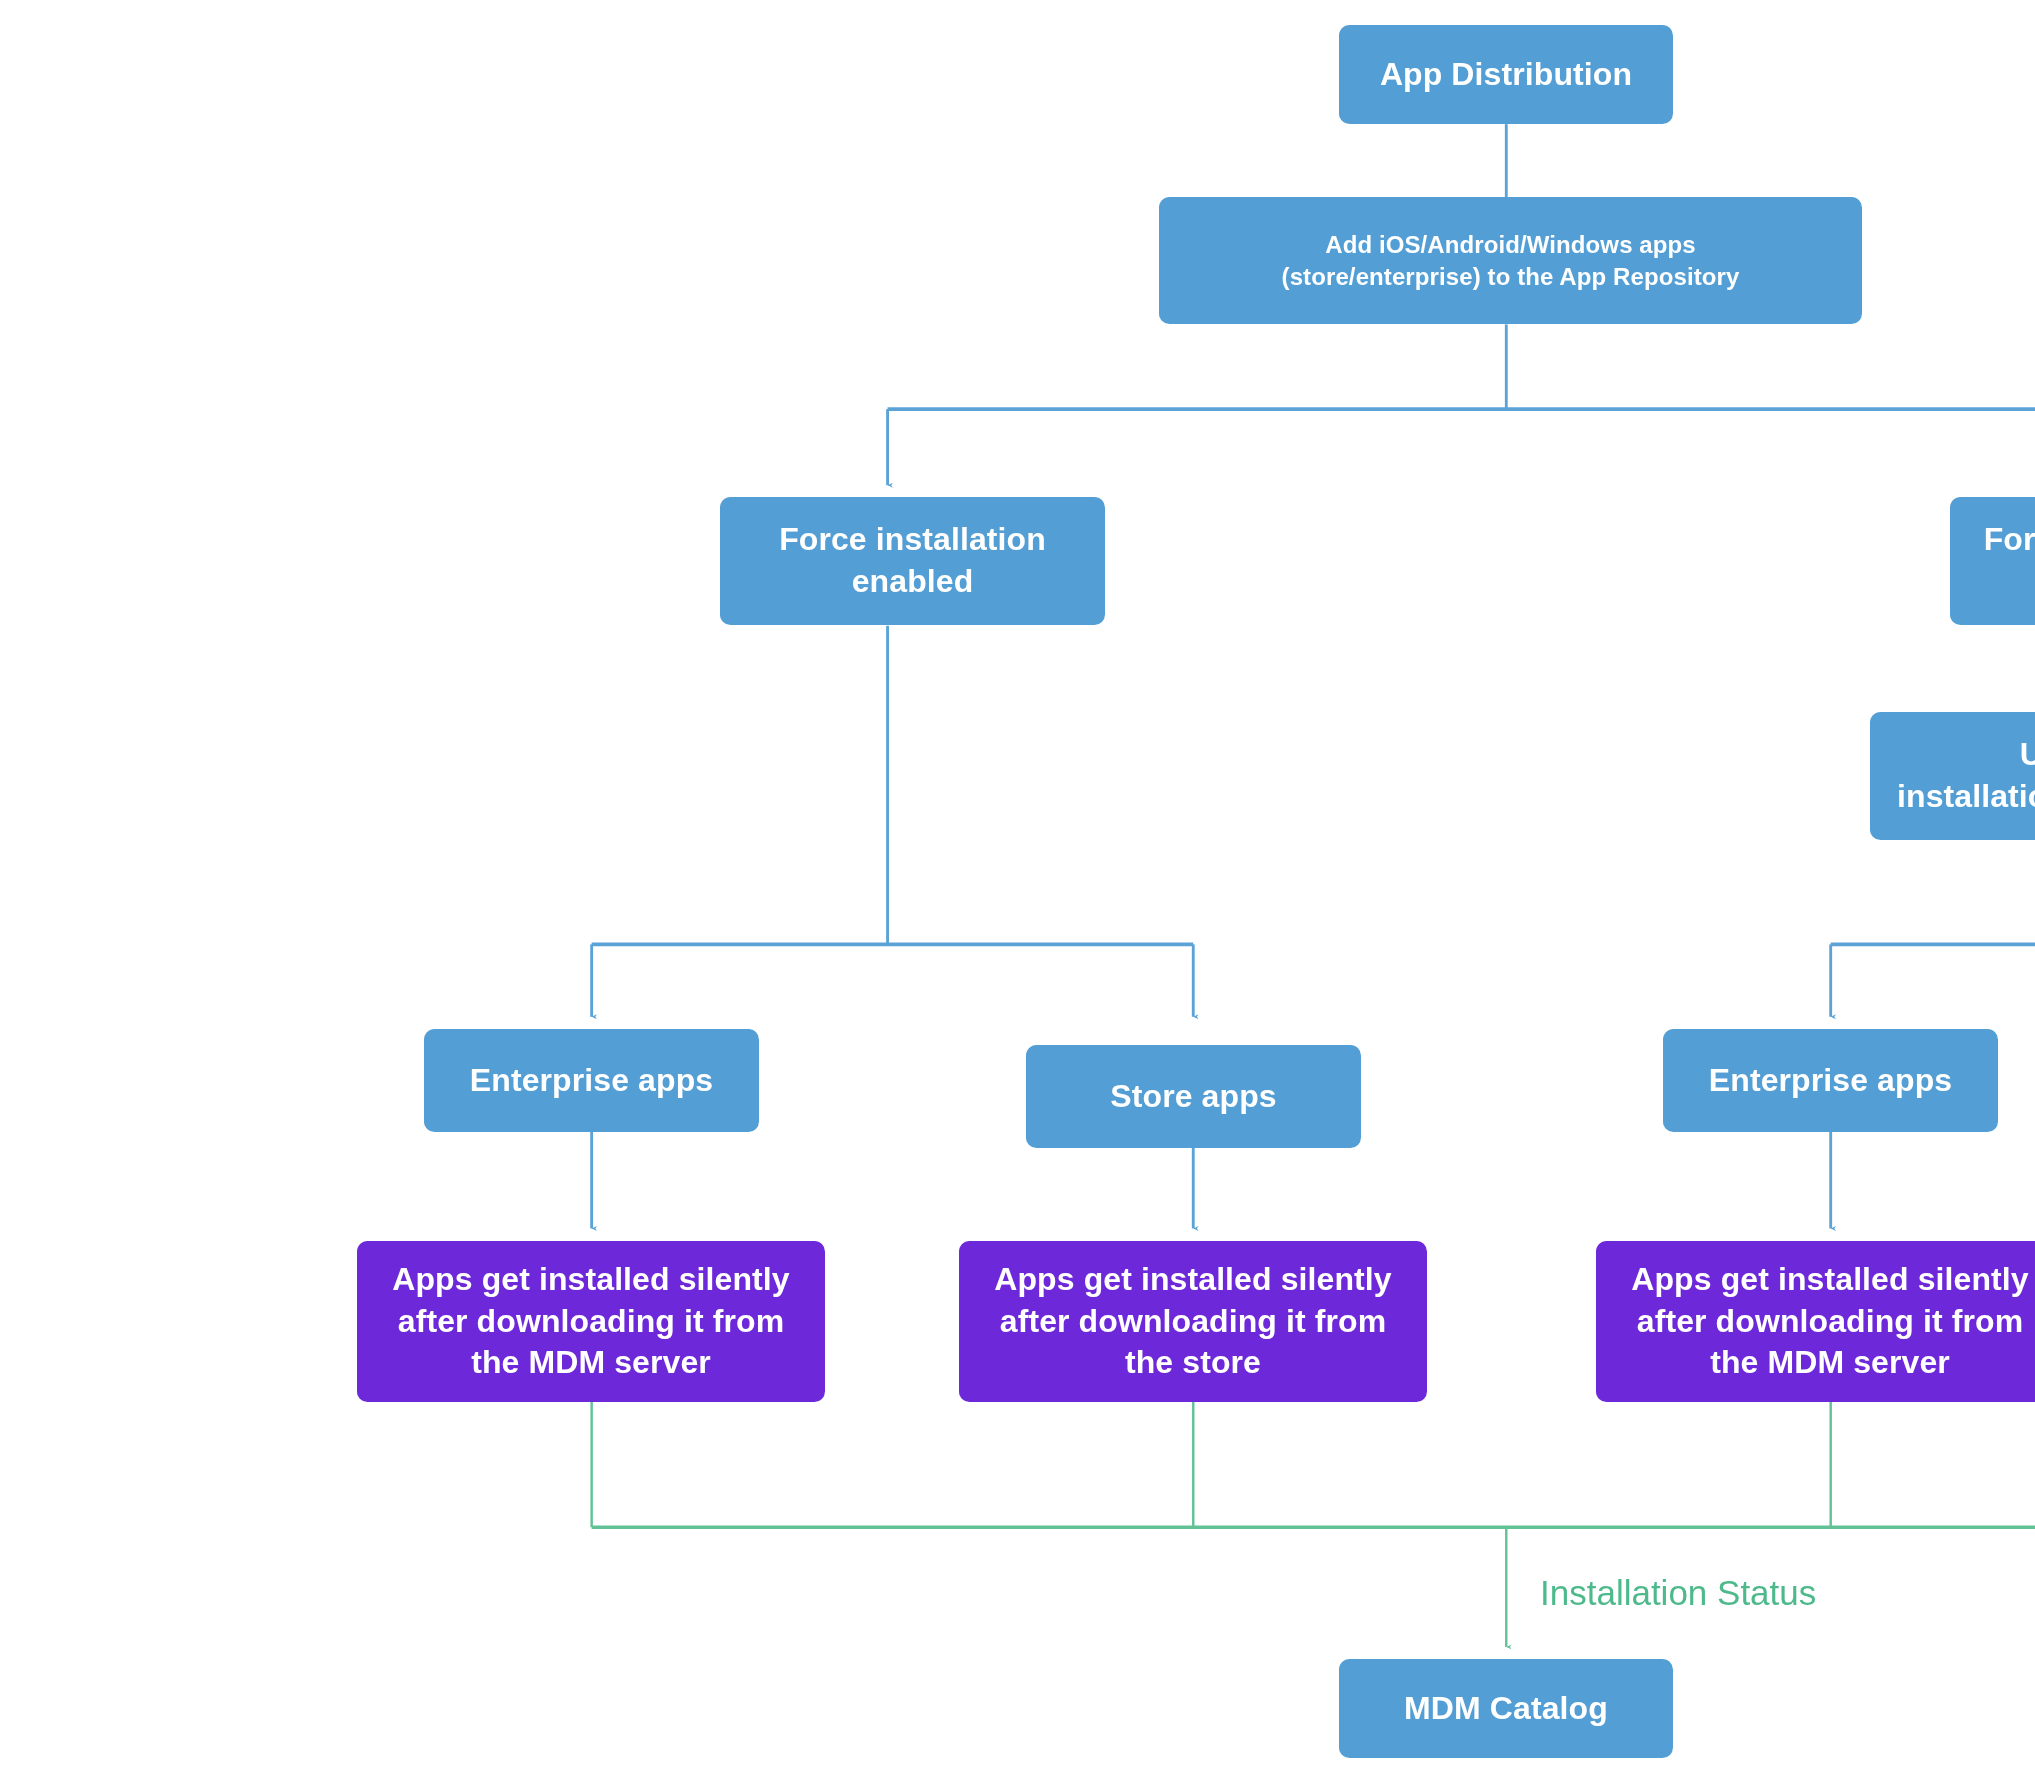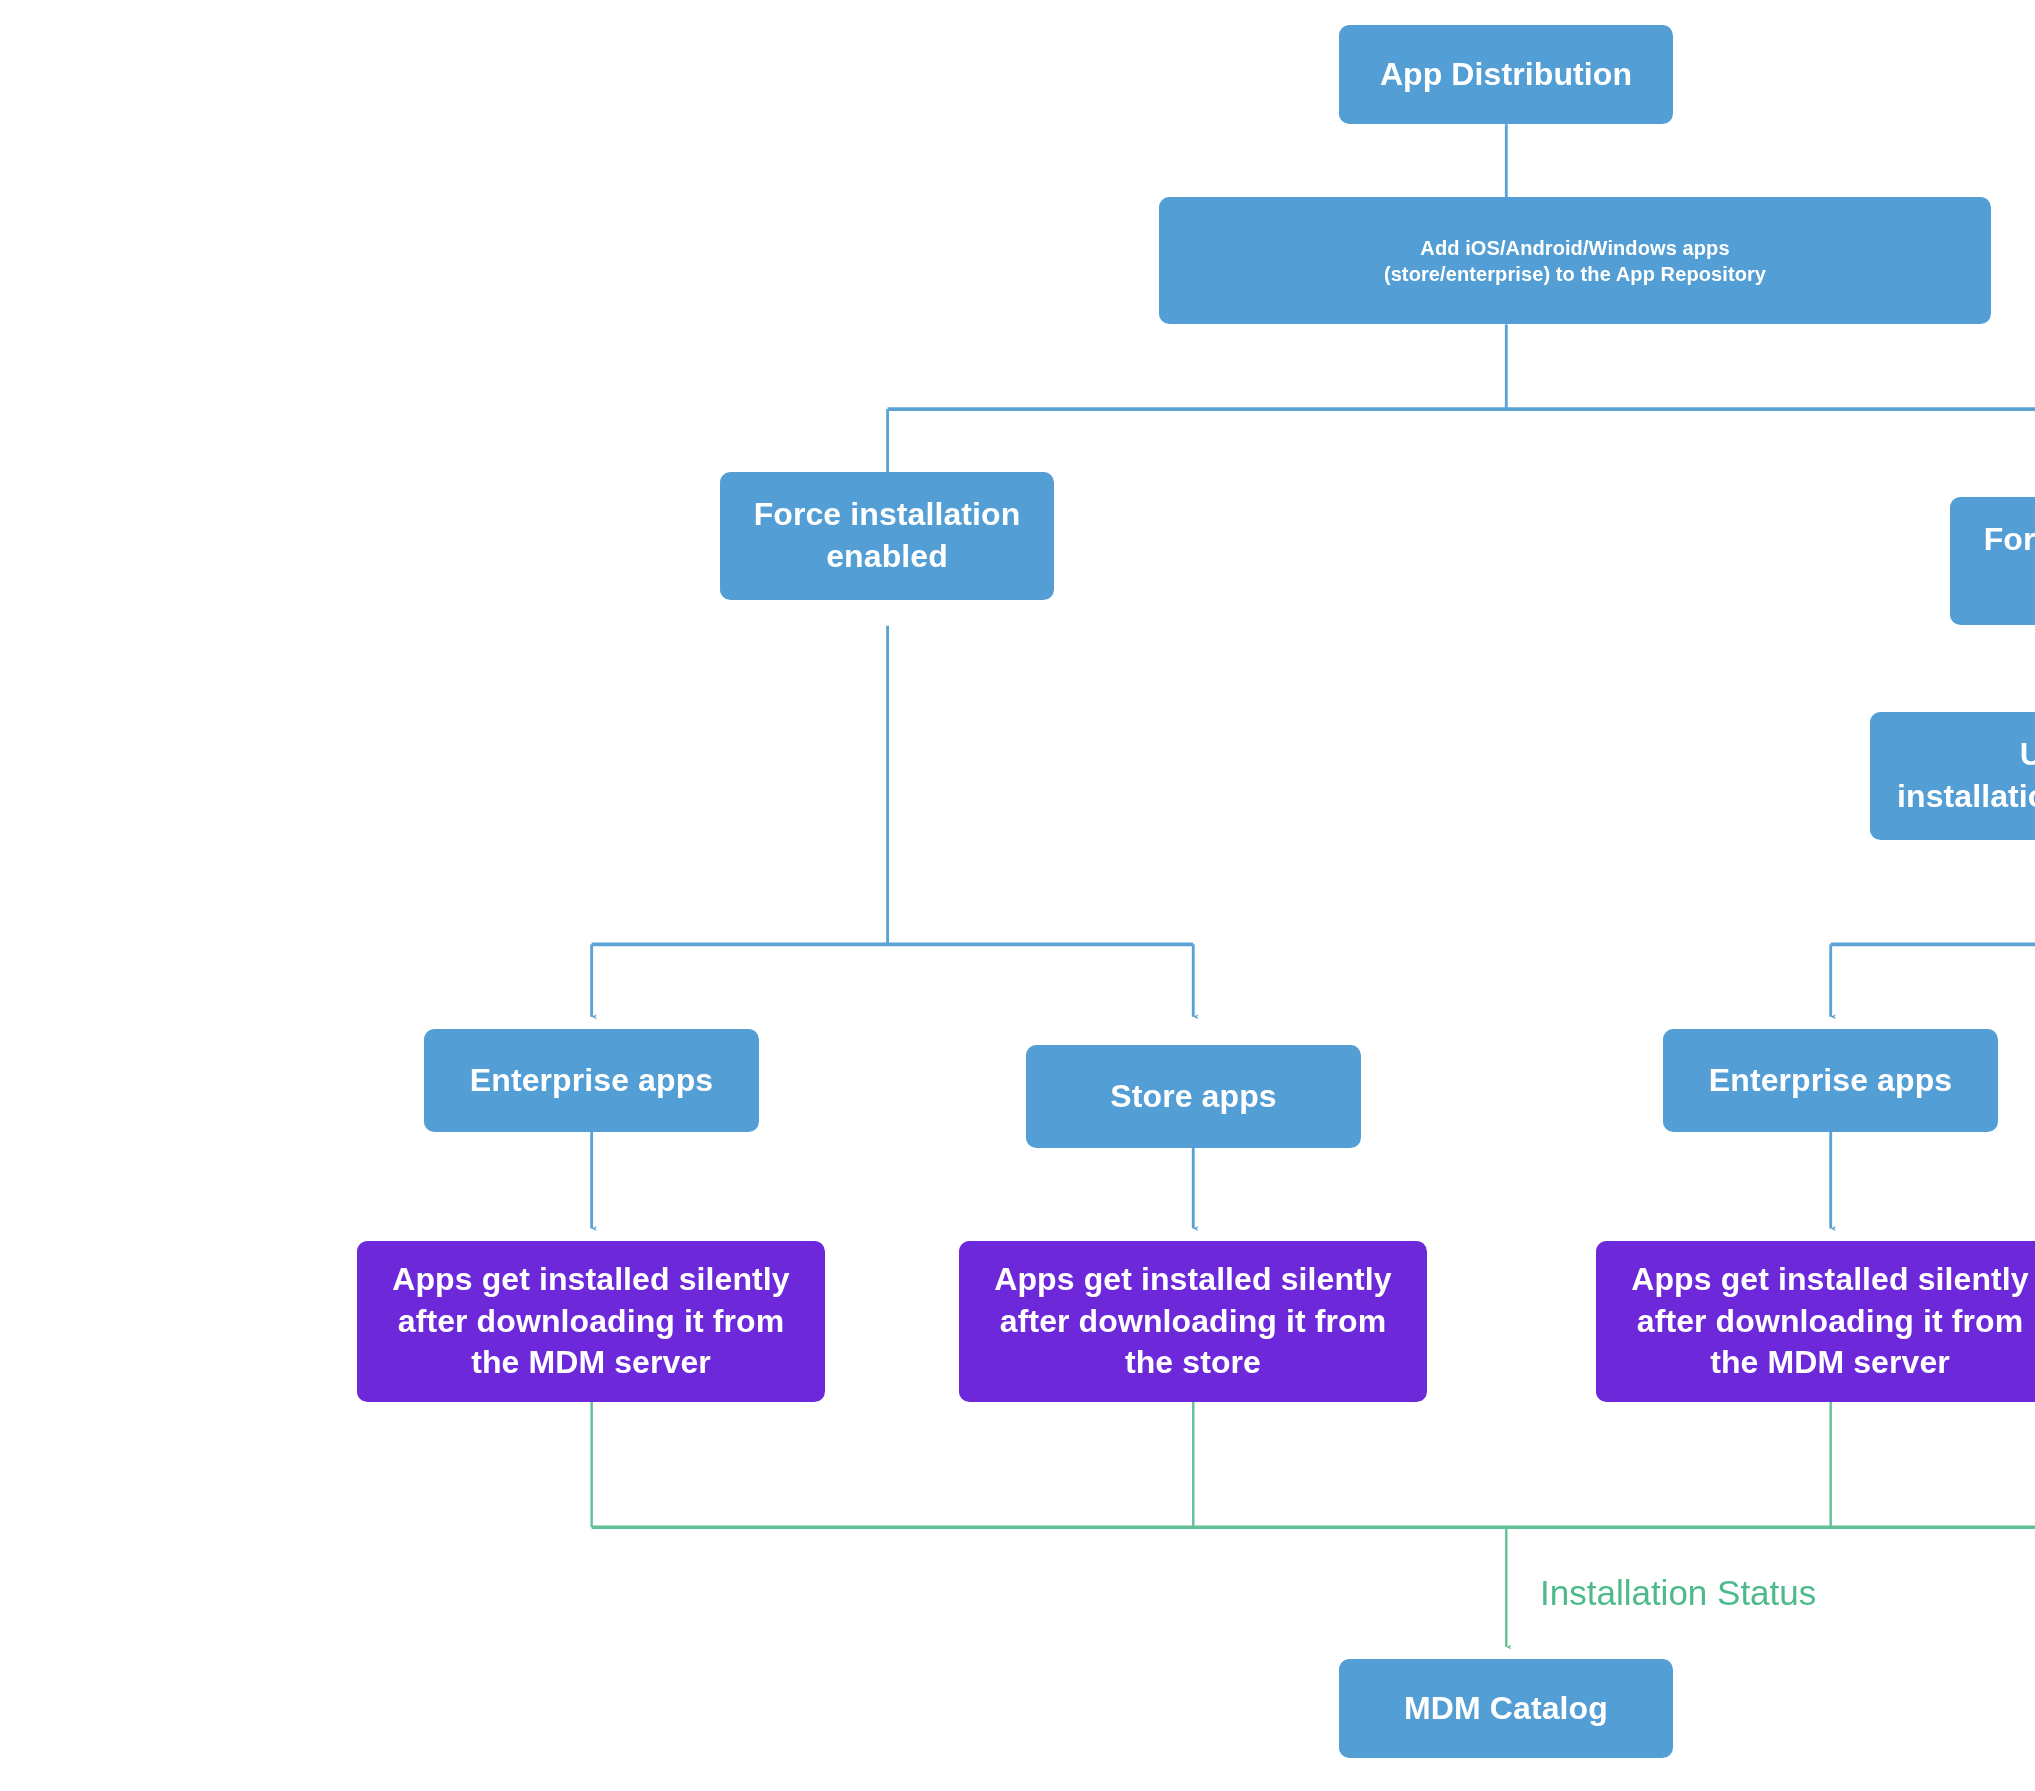--- a/index.html
+++ b/index.html
@@ -102,26 +102,26 @@
       <path d="M5973,3443 L5973,3752"></path>
       <path d="M1453,3752 L5973,3752" stroke-width="9"></path>
       <path d="M3700,3752 L3700,4046" marker-end="url(#arrow-green)"></path>
     </g>
   </svg>
 
   <div class="node-box blue" style="left:1339px; top:25px; width:334px; height:99px; font-size:32px;">
     <span class="node-label">App Distribution</span>
   </div>
 
-  <div class="node-box blue" style="left:1159px; top:197px; width:832px; height:127px; font-size:20px;">
+  <div class="node-box blue" style="left:1159px; top:197px; width:703px; height:127px; font-size:24px;">
     <span class="node-label">Add iOS/Android/Windows apps
 (store/enterprise) to the App Repository</span>
   </div>
 
-  <div class="node-box blue" style="left:720px; top:472px; width:334px; height:128px; font-size:32px;">
+  <div class="node-box blue" style="left:720px; top:497px; width:385px; height:128px; font-size:32px;">
     <span class="node-label">Force installation
 enabled</span>
   </div>
 
   <div class="node-box blue" style="left:1950px; top:497px; width:334px; height:128px; font-size:32px;">
     <span class="node-label">Force installation
 disabled</span>
   </div>
 
   <div class="node-box blue" style="left:1870px; top:712px; width:502px; height:128px; font-size:32px;">

